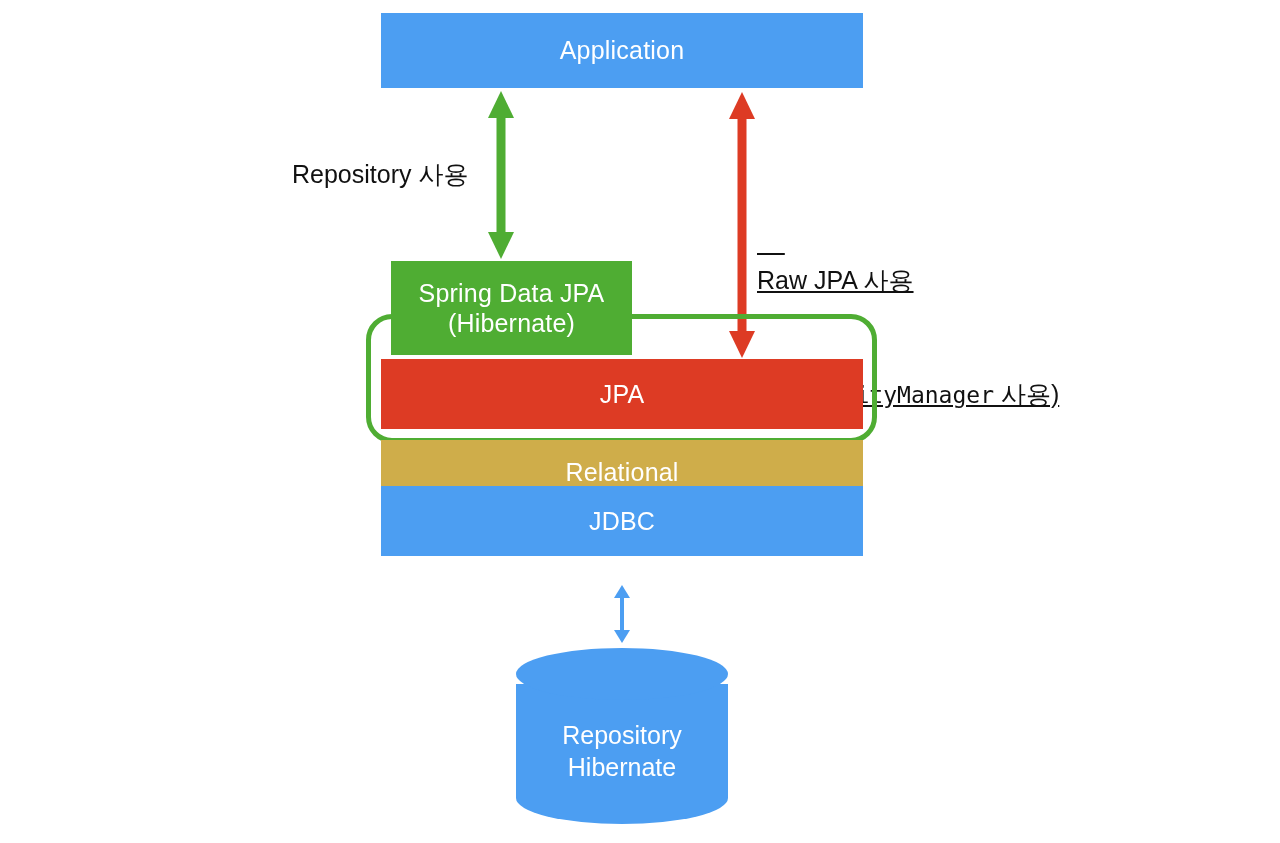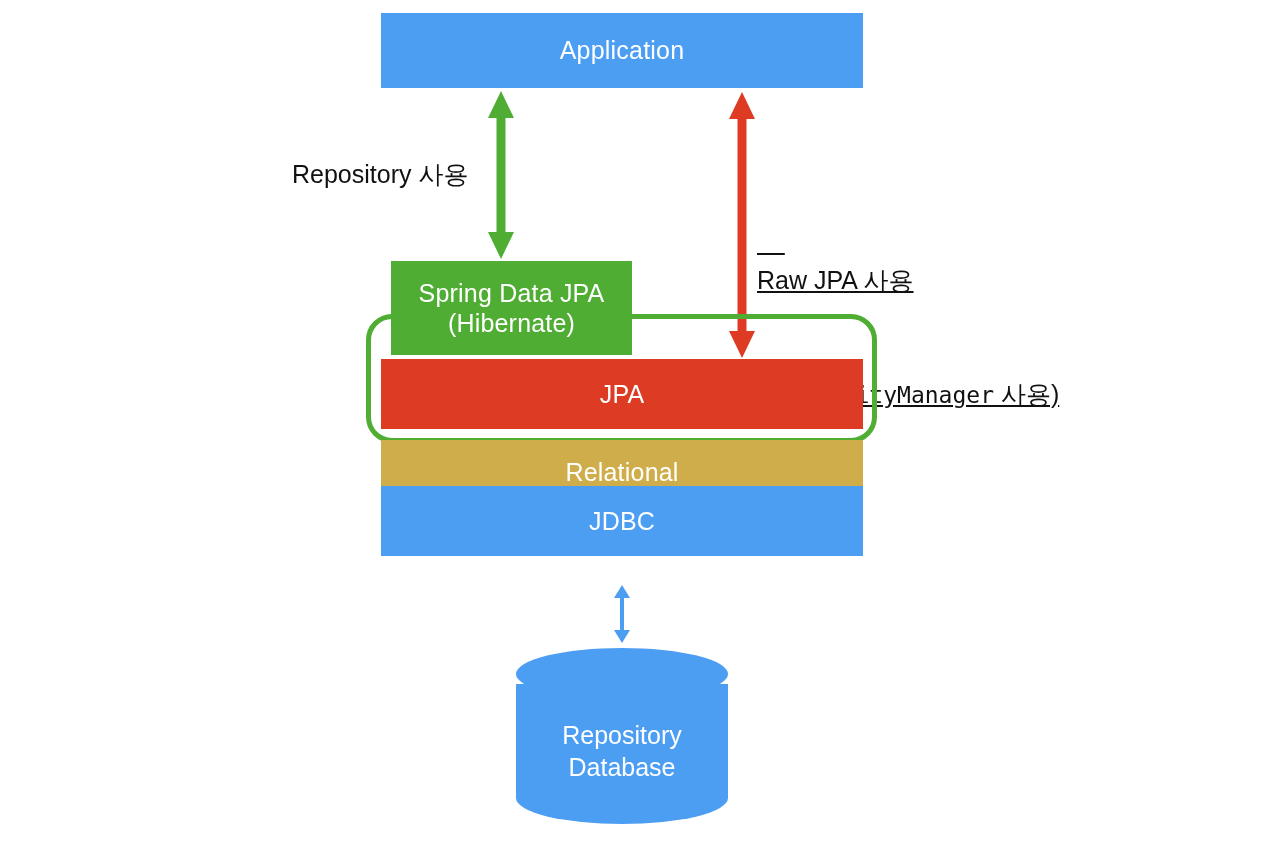--- a/index.html
+++ b/index.html
@@ -196,17 +196,17 @@
     <line x1="14" y1="10" x2="14" y2="50" stroke="#4c9ef2" stroke-width="4"></line>
     <polygon points="14,1 22,14 6,14" fill="#4c9ef2"></polygon>
     <polygon points="14,59 22,46 6,46" fill="#4c9ef2"></polygon>
   </svg>
 
   <div id="cylinder">
     <div id="cyl-body"></div>
     <div id="cyl-top"></div>
     <div id="cyl-label">
       <div>Repository</div>
-      <div>Database</div>
+      <div>Hibernate</div>
     </div>
   </div>
 
 </div>
 
 </body></html>

